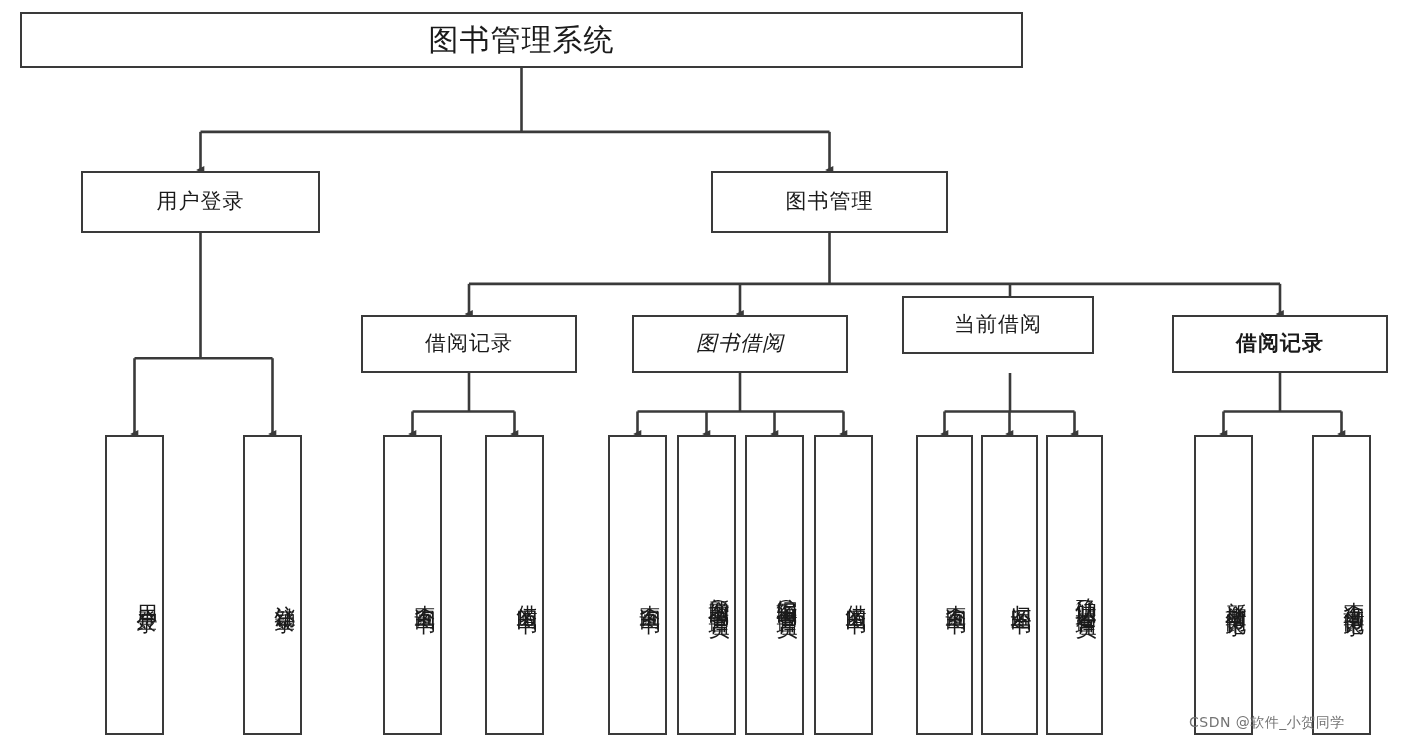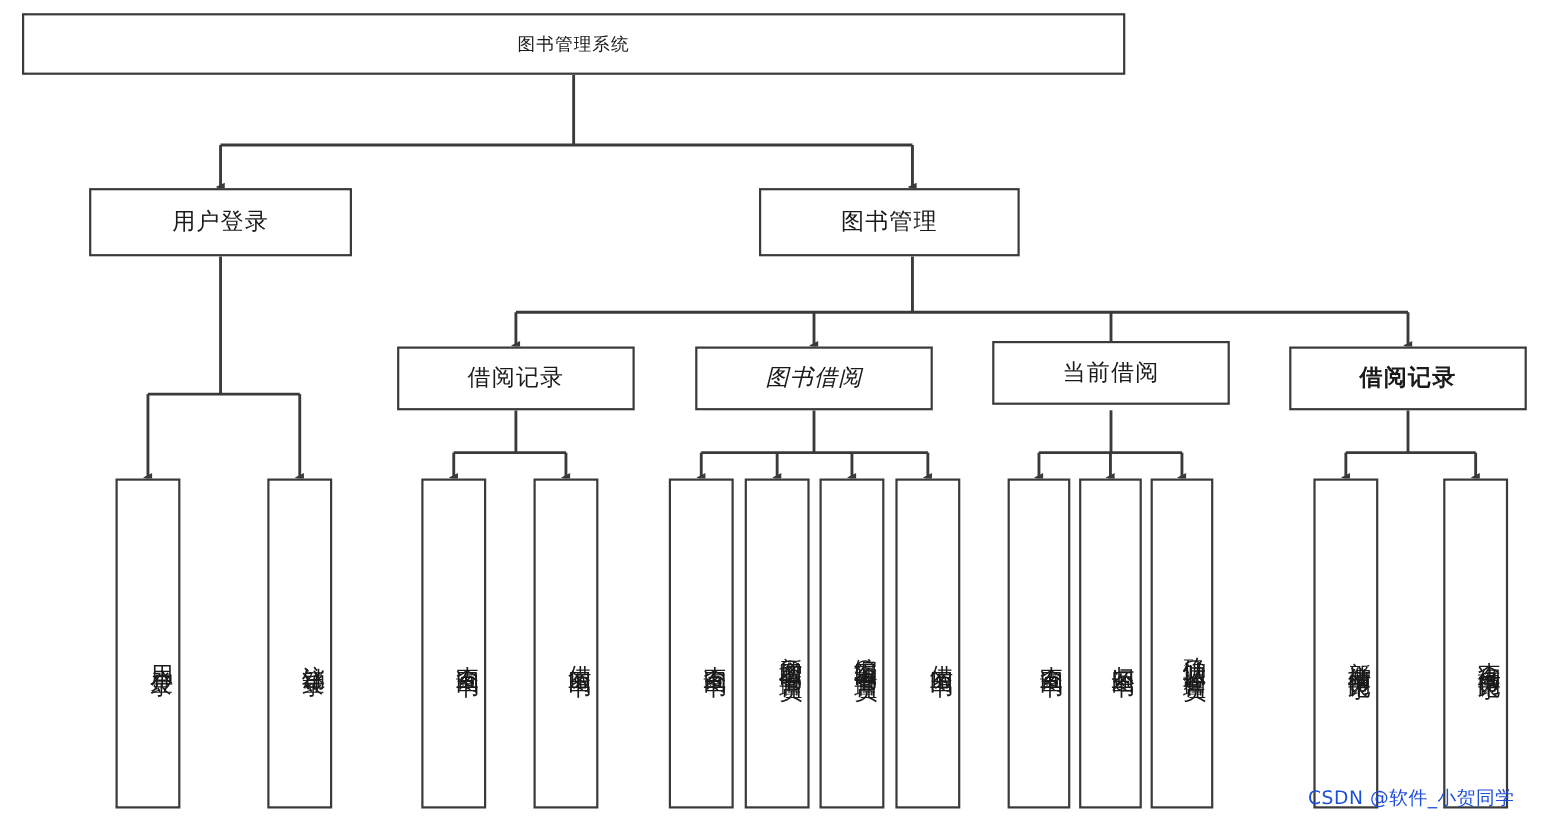--- a/index.html
+++ b/index.html
@@ -44,28 +44,28 @@
     text-orientation: upright;
     font-size: 21px;
     line-height: 1.45;
     letter-spacing: 3px;
     padding-top: 18px;
     align-items: flex-start;
     justify-content: center;
     white-space: nowrap;
   }
   .node.root {
-    font-size: 16px;
+    font-size: 30px;
   }
   #watermark {
     position: absolute;
     left: 1189px;
     top: 714px;
-    font-size: 17px;
-    color: #1d4ed8;
+    font-size: 14px;
+    color: #737373;
     letter-spacing: 0.5px;
     white-space: nowrap;
   }
 </style>
 </head>
 <body>
 
 <div id="stage">
 
   <svg id="edges" viewBox="0 0 1405 747">
@@ -107,25 +107,25 @@
         <path d="M1280,373 L1280,411.44"></path>
         <path d="M1223.5,411.44 L1341.5,411.44"></path>
         <path d="M1223.5,411.44 L1223.5,434" marker-end="url(#arrow)"></path>
         <path d="M1341.5,411.44 L1341.5,434" marker-end="url(#arrow)"></path>
       </g>
   </svg>
 
   <div class="node horiz root" style="left: 20px; top: 12px; width: 1003px; height: 56px;">图书管理系统</div>
 
   <div class="node horiz" style="left: 81px; top: 171px; width: 239px; height: 62px;">用户登录</div>
-  <div class="node horiz" style="left: 690px; top: 171px; width: 237px; height: 62px; text-align: right;">图书管理</div>
+  <div class="node horiz" style="left: 711px; top: 171px; width: 237px; height: 62px; text-align: right;">图书管理</div>
 
   <div class="node horiz" style="left: 361px; top: 315px; width: 216px; height: 58px;">借阅记录</div>
   <div class="node horiz" style="left: 632px; top: 315px; width: 216px; height: 58px; font-style: italic;">图书借阅</div>
-  <div class="node horiz" style="left: 902px; top: 310px; width: 216px; height: 58px;">当前借阅</div>
+  <div class="node horiz" style="left: 902px; top: 296px; width: 192px; height: 58px;">当前借阅</div>
   <div class="node horiz" style="left: 1172px; top: 315px; width: 216px; height: 58px; font-weight: bold;">借阅记录</div>
 
   <div class="node vert" style="left: 105px; top: 435px; width: 59px; height: 300px;">用户登录</div>
   <div class="node vert" style="left: 243px; top: 435px; width: 59px; height: 300px;">注销登录</div>
 
   <div class="node vert" style="left: 383px; top: 435px; width: 59px; height: 300px;">查询图书</div>
   <div class="node vert" style="left: 485px; top: 435px; width: 59px; height: 300px;">借阅图书</div>
 
   <div class="node vert" style="left: 608px; top: 435px; width: 59px; height: 300px;">查询图书</div>
   <div class="node vert" style="left: 677px; top: 435px; width: 59px; height: 300px;">新增图书（管理员）</div>

